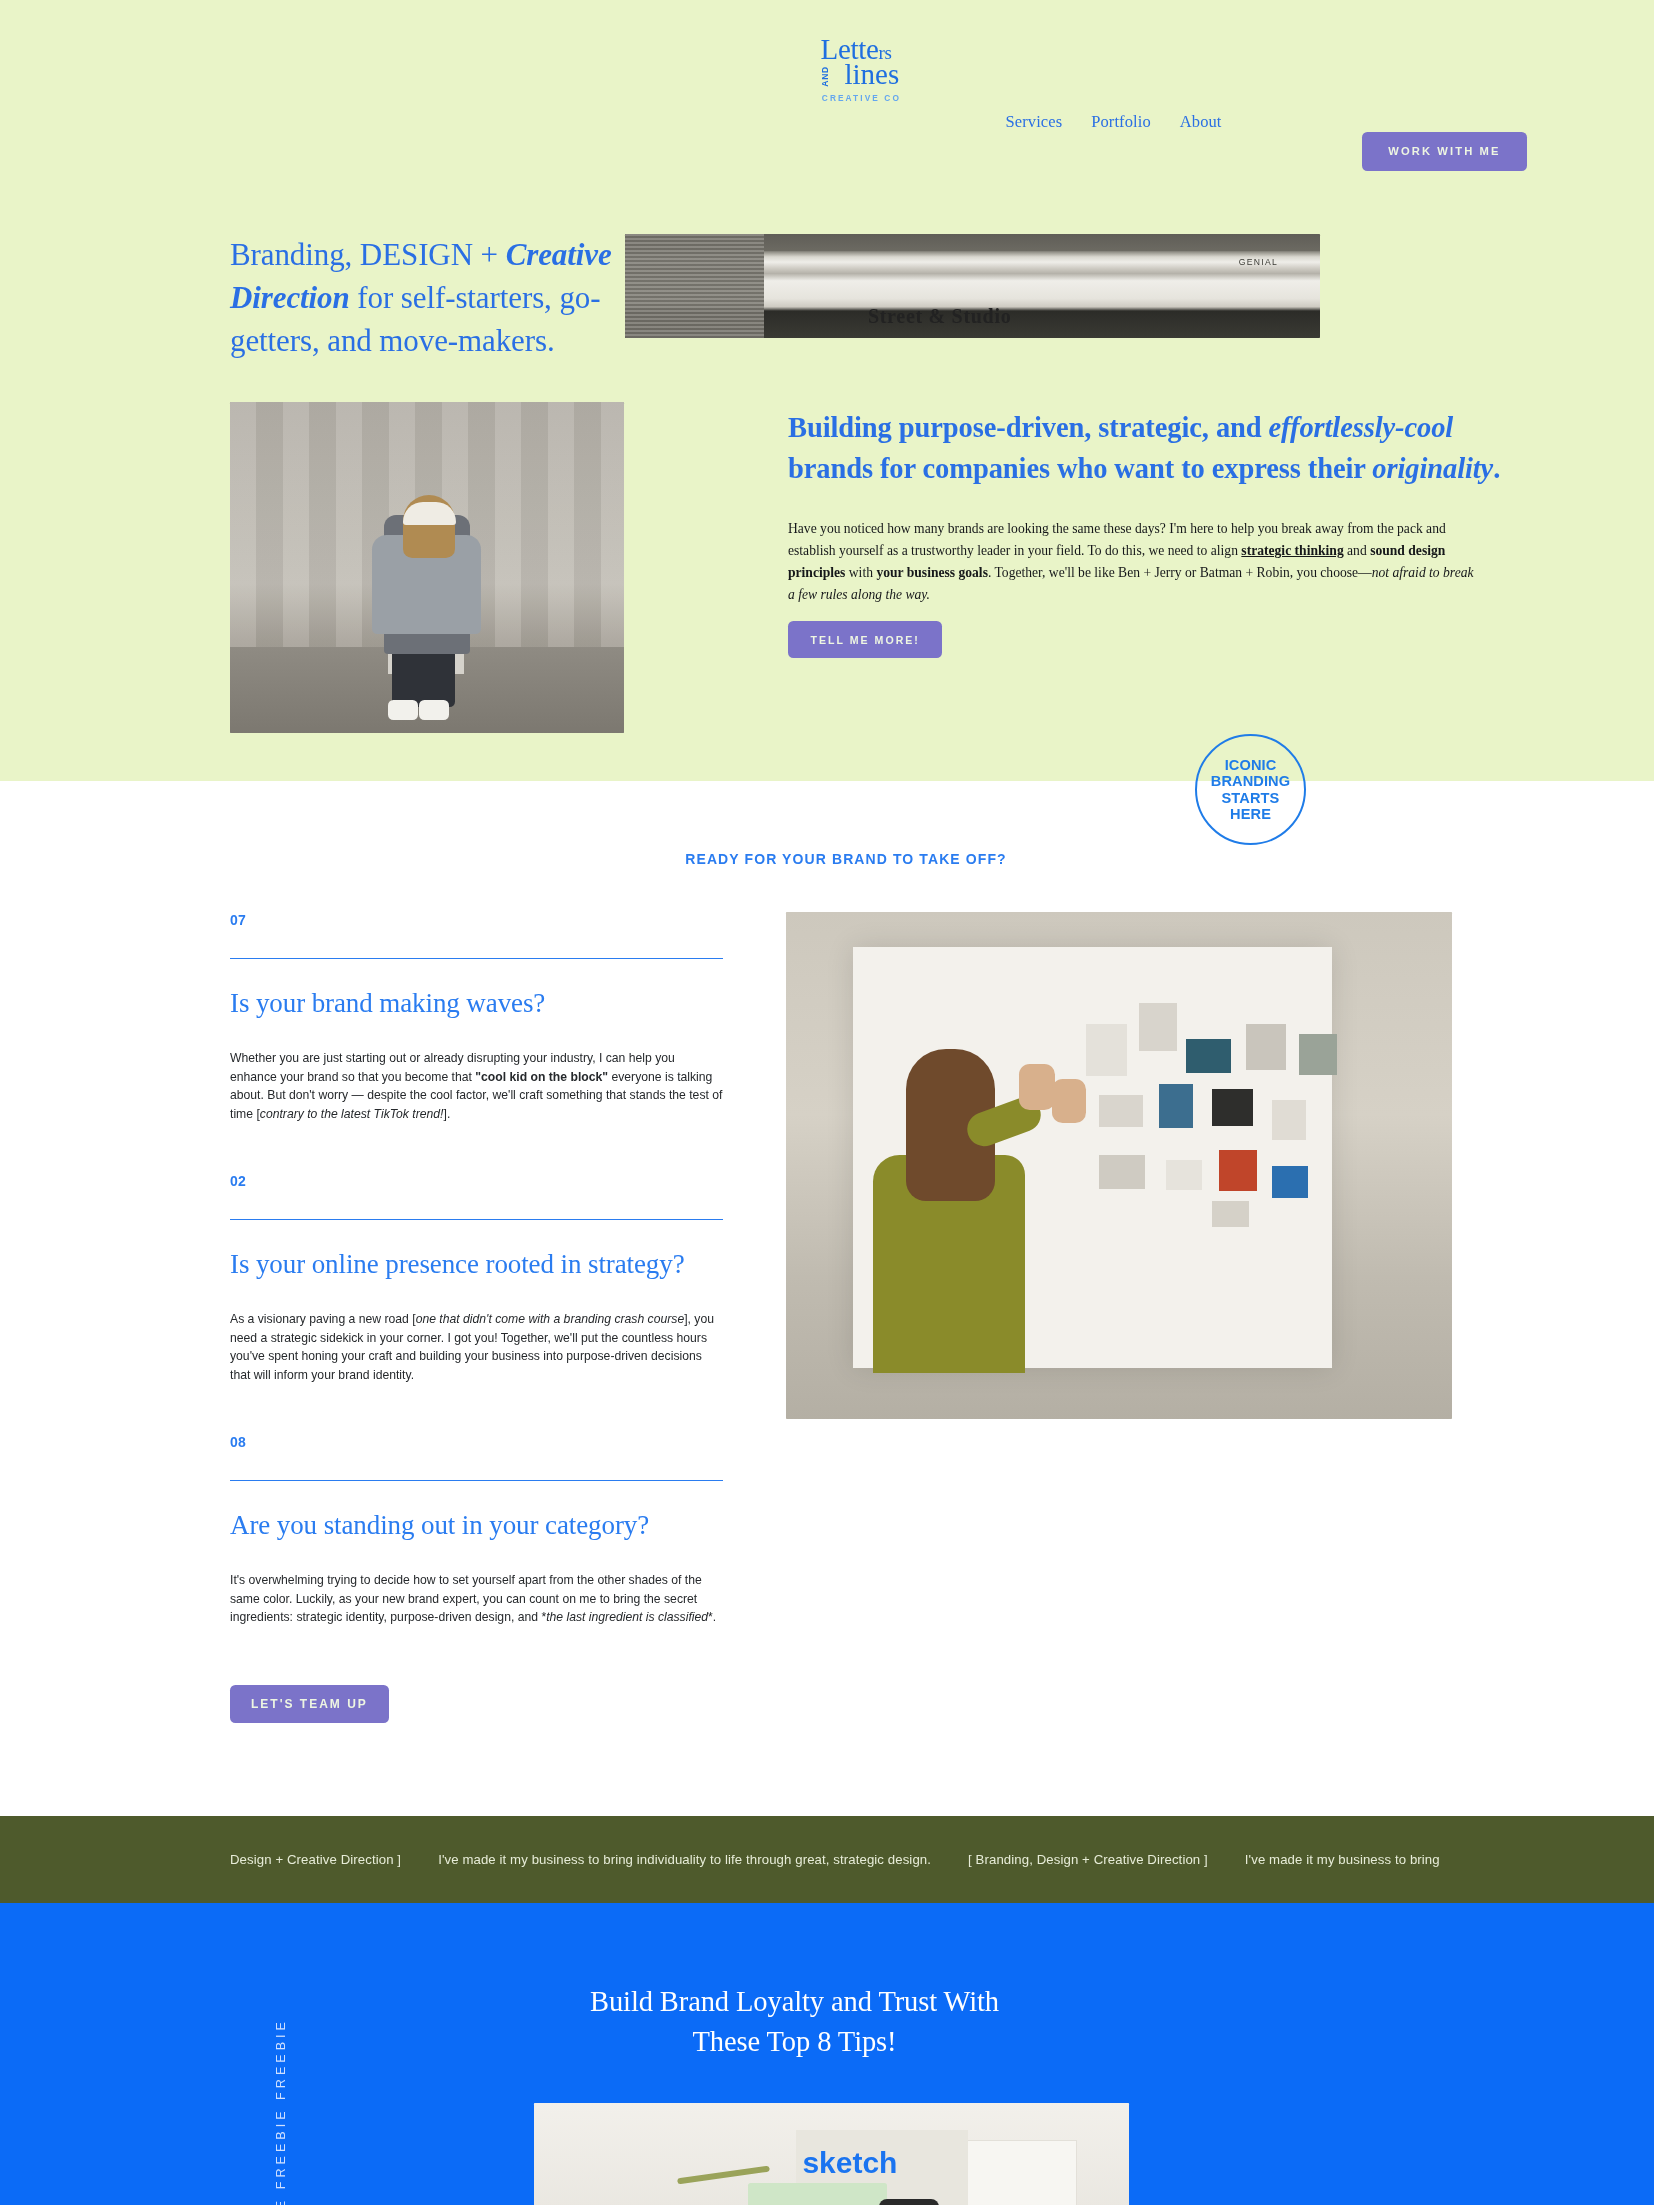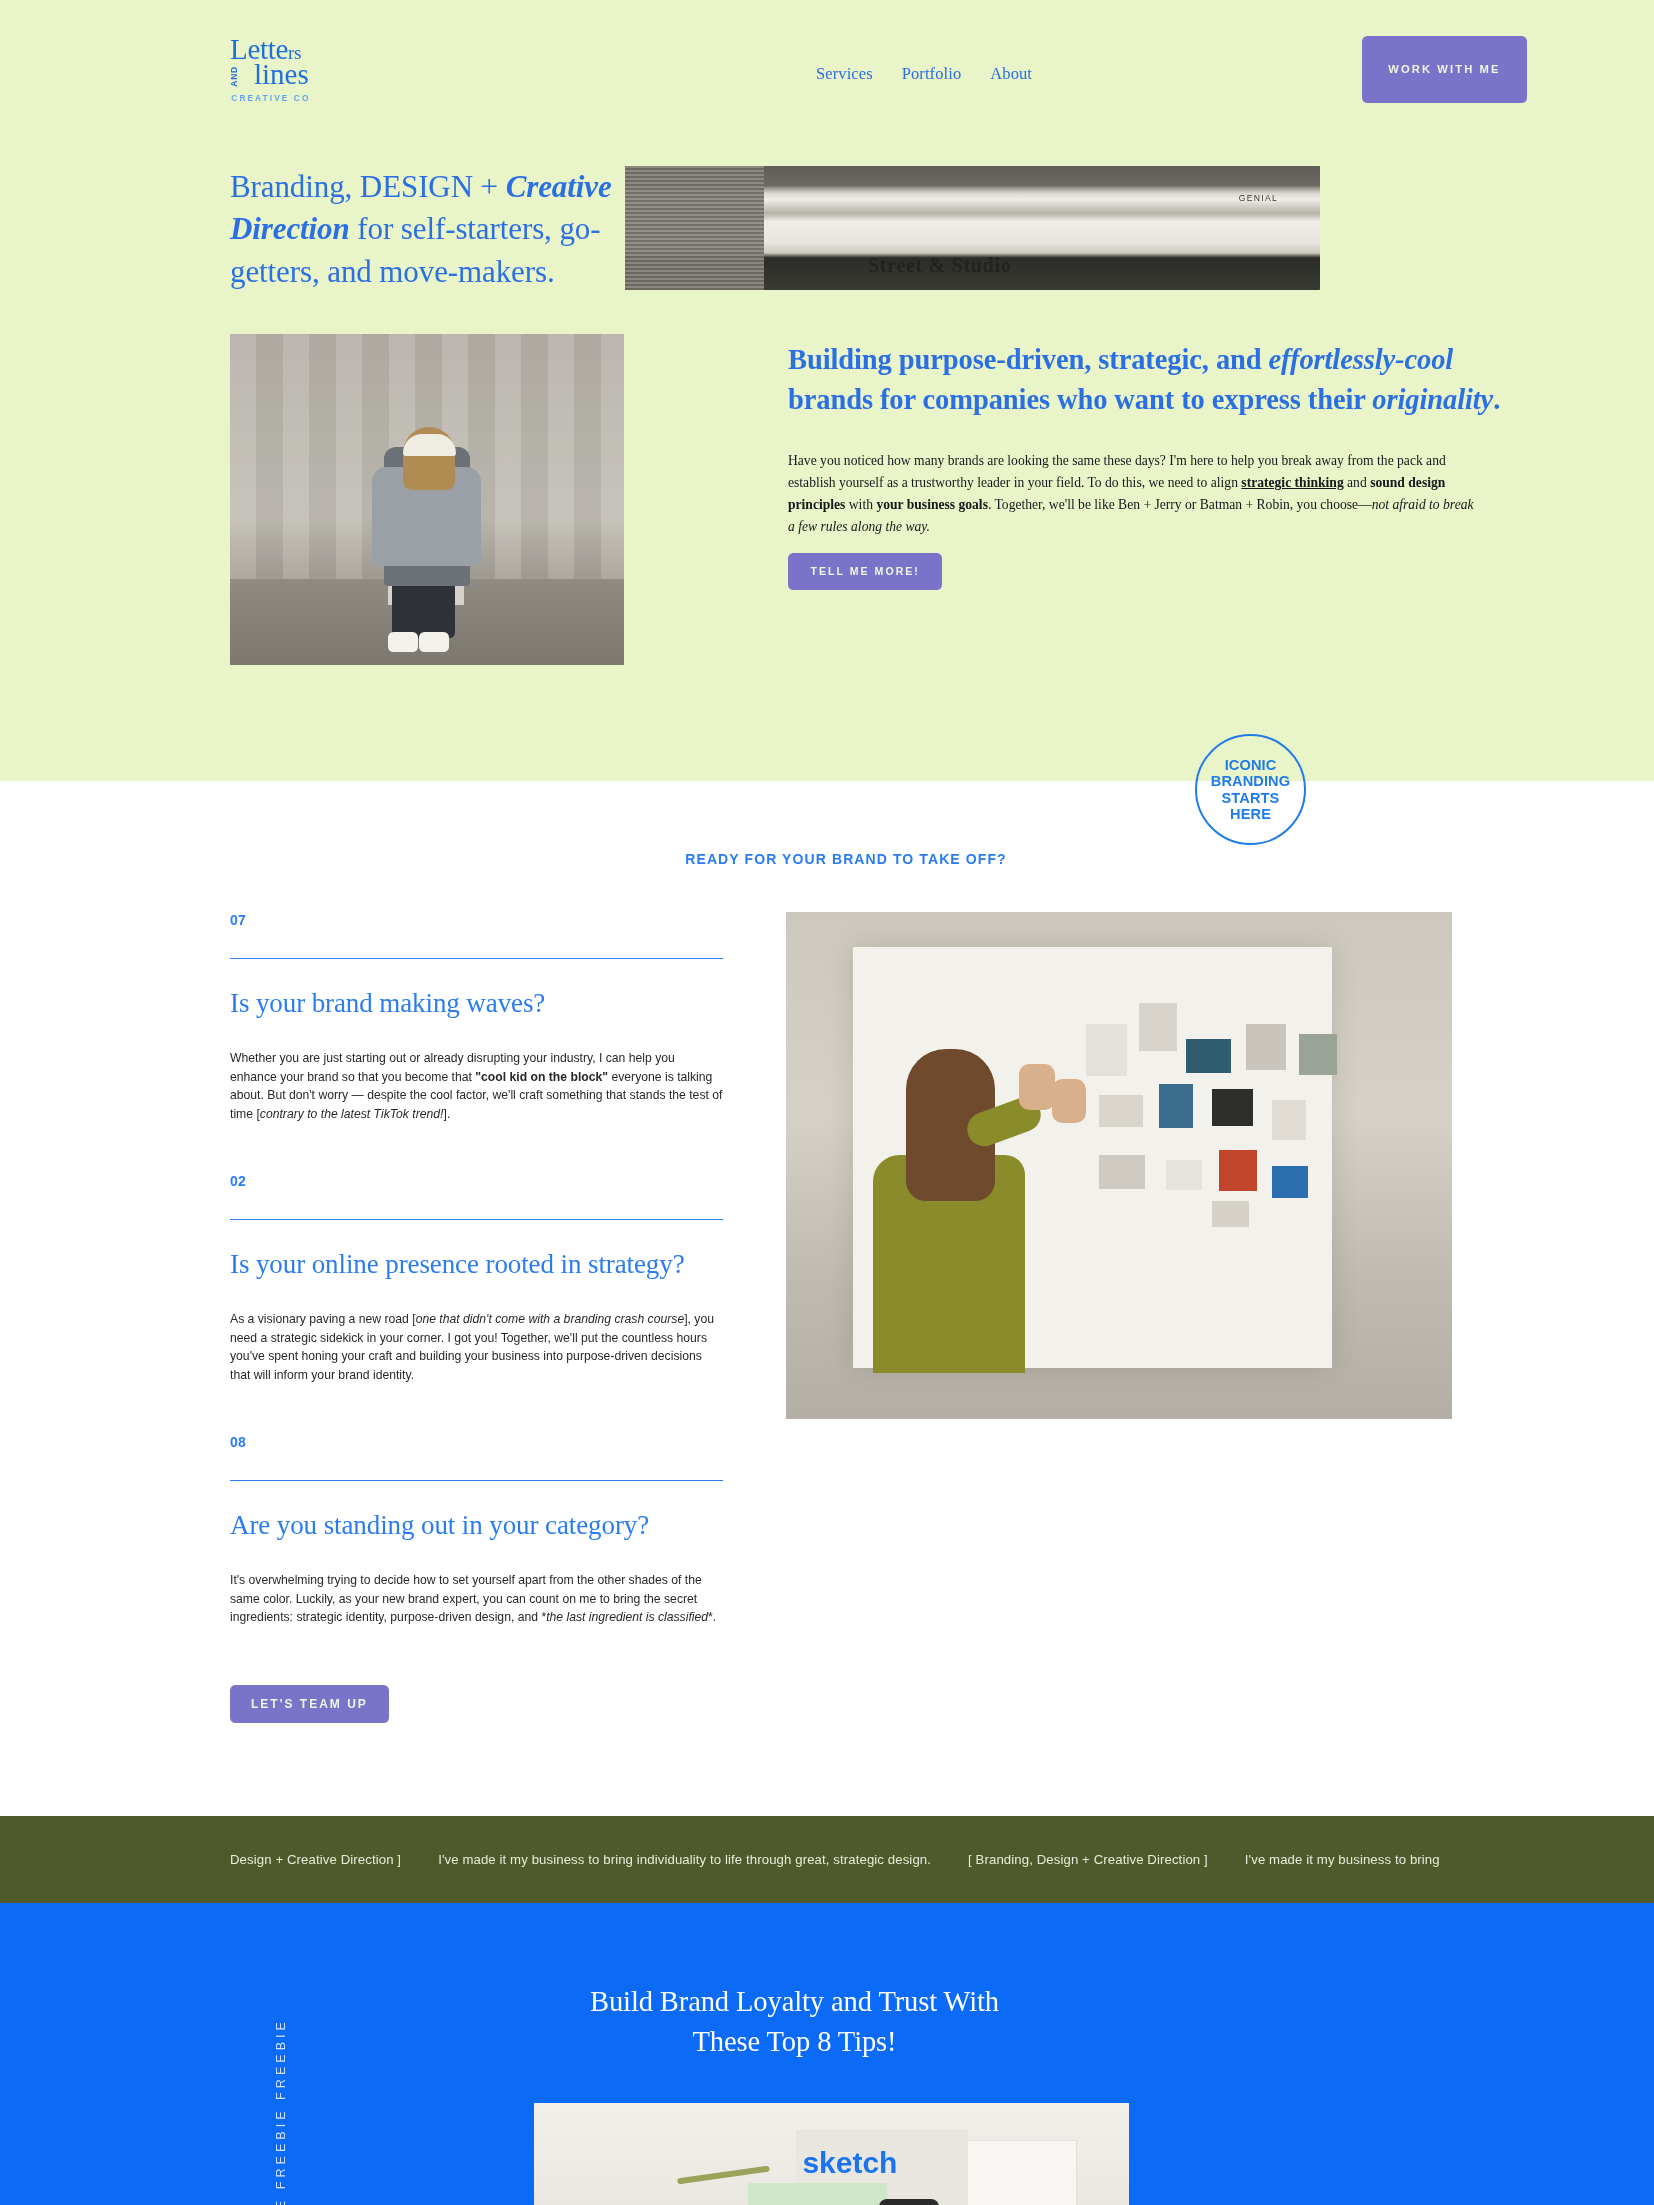--- a/index.html
+++ b/index.html
@@ -14,22 +14,24 @@
 
   
   .hero {
     background: #e9f4c8;
     padding: 0;
     position: relative;
     height: 781px;
   }
   .nav {
     display: flex;
+    align-items: center;
     padding: 36px 127px 0 230px;
     position: relative;
+    flex-direction: column;
   }
   .logo {
     width: 116px;
     position: relative;
     flex: 0 0 auto;
   }
   .logo-l1 {
     font-family: "Liberation Serif", serif;
     color: #1f6fe0;
     font-size: 29px;
@@ -115,21 +117,21 @@
     line-height: 1.38;
     font-weight: 400;
     letter-spacing: -0.1px;
     grid-column: 1;
   }
   .hero-head i { font-style: italic; font-weight: 700; }
 
   .hero-img-top {
     grid-column: 3;
     width: 695px;
-    height: 124px;
+    height: 104px;
     border-radius: 1.3px;
     overflow: hidden;
     position: relative;
     background: #6f6a60;
   }
   .hero-left-img {
     margin: 40px 0 0 0;
     width: 394px;
     height: 331px;
     border-radius: 1.3px;

